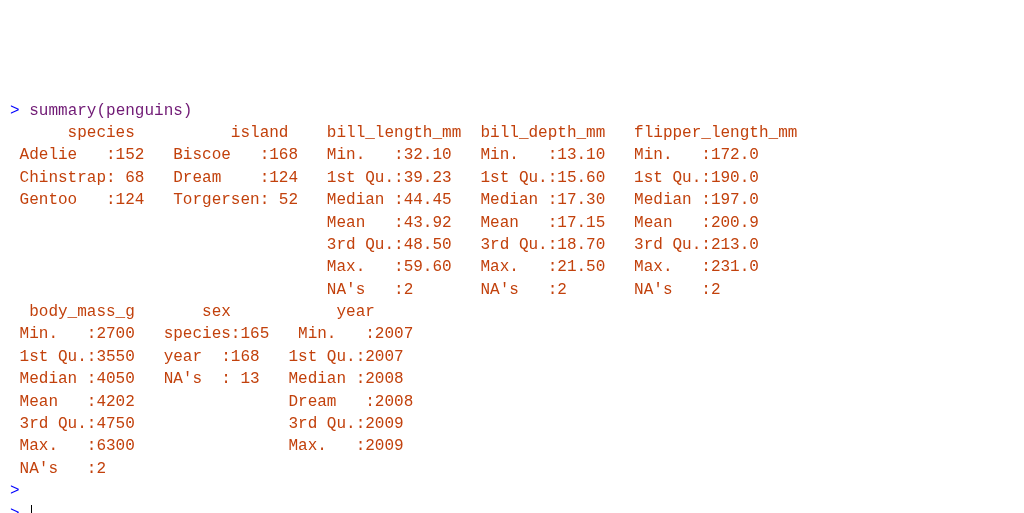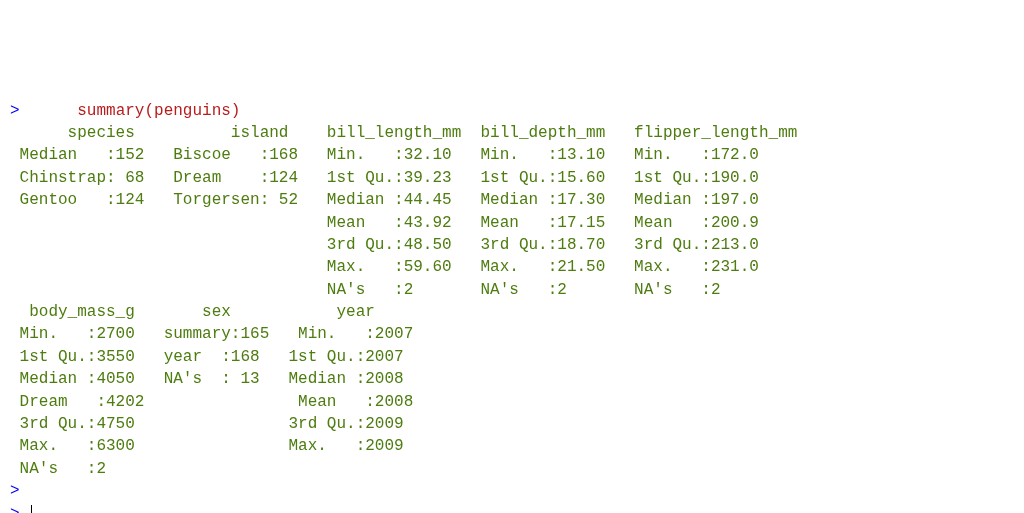--- a/index.html
+++ b/index.html
@@ -9,54 +9,53 @@
       font-size: 16px;
       background: #ffffff;
       color: #000000;
       white-space: pre;
       line-height: 1.4;
     }
     .prompt {
       color: #0000FF;
     }
     .command {
-      color: #b91c1c;
-      margin-left: 48px;
+      color: #701a75;
     }
     .output {
-      color: #4d7c0f;
+      color: #c2410c;
     }
     .cursor {
       display: inline-block;
       width: 1px;
       height: 18px;
       background: #000000;
       vertical-align: text-bottom;
       margin-left: 2px;
     }
   </style>
 </head>
 <body>
 
 
 
 <div><span class="prompt">&gt;</span> <span class="command">summary(penguins)</span>
 <span class="output">      species          island    bill_length_mm  bill_depth_mm   flipper_length_mm</span>
-<span class="output"> Median   :152   Biscoe   :168   Min.   :32.10   Min.   :13.10   Min.   :172.0    </span>
+<span class="output"> Adelie   :152   Biscoe   :168   Min.   :32.10   Min.   :13.10   Min.   :172.0    </span>
 <span class="output"> Chinstrap: 68   Dream    :124   1st Qu.:39.23   1st Qu.:15.60   1st Qu.:190.0    </span>
 <span class="output"> Gentoo   :124   Torgersen: 52   Median :44.45   Median :17.30   Median :197.0    </span>
 <span class="output">                                 Mean   :43.92   Mean   :17.15   Mean   :200.9    </span>
 <span class="output">                                 3rd Qu.:48.50   3rd Qu.:18.70   3rd Qu.:213.0    </span>
 <span class="output">                                 Max.   :59.60   Max.   :21.50   Max.   :231.0    </span>
 <span class="output">                                 NA's   :2       NA's   :2       NA's   :2        </span>
 <span class="output">  body_mass_g       sex           year     </span>
-<span class="output"> Min.   :2700   summary:165   Min.   :2007  </span>
+<span class="output"> Min.   :2700   species:165   Min.   :2007  </span>
 <span class="output"> 1st Qu.:3550   year  :168   1st Qu.:2007  </span>
 <span class="output"> Median :4050   NA's  : 13   Median :2008  </span>
-<span class="output"> Dream   :4202                Mean   :2008  </span>
+<span class="output"> Mean   :4202                Dream   :2008  </span>
 <span class="output"> 3rd Qu.:4750                3rd Qu.:2009  </span>
 <span class="output"> Max.   :6300                Max.   :2009  </span>
 <span class="output"> NA's   :2                                 </span>
 <span class="prompt">&gt;</span>
 <span class="prompt">&gt;</span> <span class="cursor"></span></div>
 
 
 
 
 </body></html>

